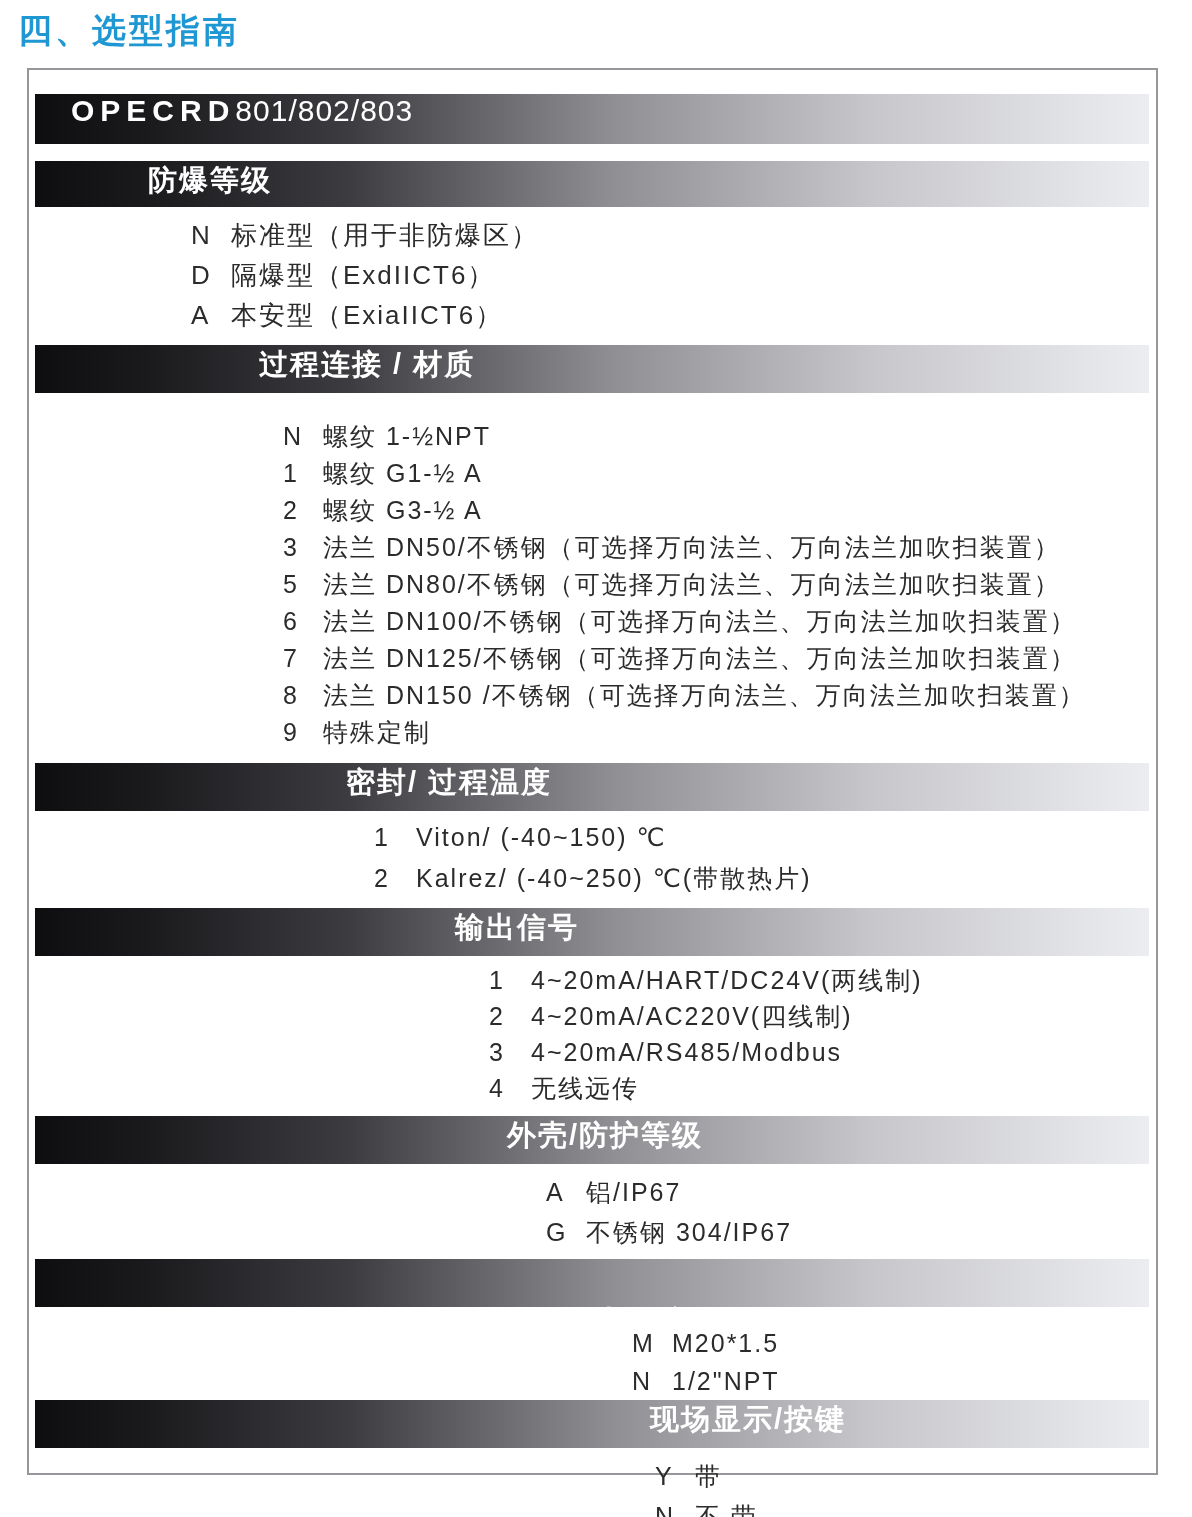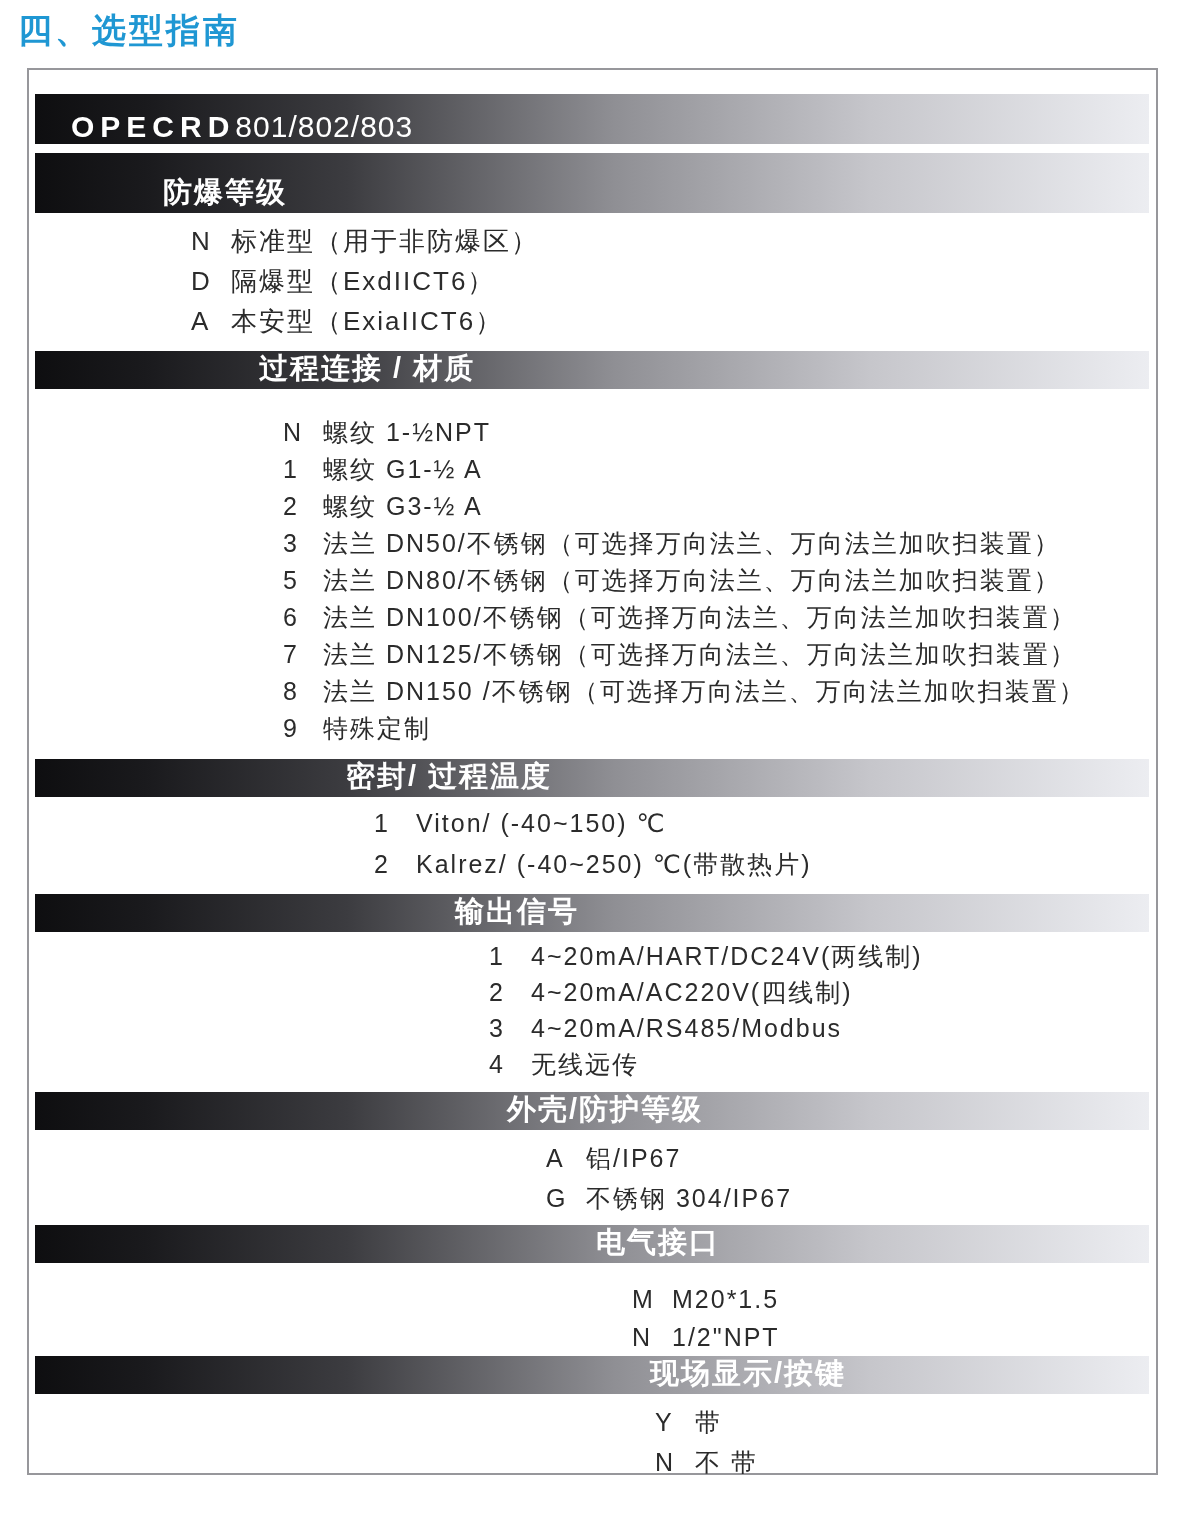--- a/index.html
+++ b/index.html
@@ -14,27 +14,27 @@
     color:#1f97d3;
   }
   .selection-box{
     position:absolute;left:27px;top:68px;width:1131px;height:1407px;
     border:2px solid #97979b;box-sizing:border-box;background:#ffffff;
     padding-top:24px;
   }
   .bar{
     margin-left:6px;margin-right:7px;
     background:linear-gradient(90deg,#0e0e10 0%,#1a1a1d 10%,#3c3c40 28%,#8f8f94 52%,#c6c6cb 75%,#ecedf1 100%);
-    color:#ffffff;display:flex;align-items:flex-end;
+    color:#ffffff;display:flex;align-items:flex-start;
   }
   .bar-model{height:50px;font-size:30px;}
   .bar-model .prefix{font-weight:bold;letter-spacing:6px;}
   .bar-model .models{font-weight:500;letter-spacing:1px;}
-  .bar-section{height:38px;font-size:29px;font-weight:bold;letter-spacing:2px;}
-  .bar-tall{height:60px;margin-top:9px;padding-left:15px;}
+  .bar-section{height:48px;font-size:29px;font-weight:bold;letter-spacing:2px;}
+  .bar-tall{height:46px;margin-top:17px;}
   .items{color:#2b2b2b;font-size:25px;letter-spacing:2px;}
   .item{white-space:nowrap;}
   .item .code{display:inline-block;letter-spacing:0;}
   .sec1 .items{font-size:26px;}
 </style>
 </head>
 <body>
 
 <div class="page-title">四、选型指南</div>
 

